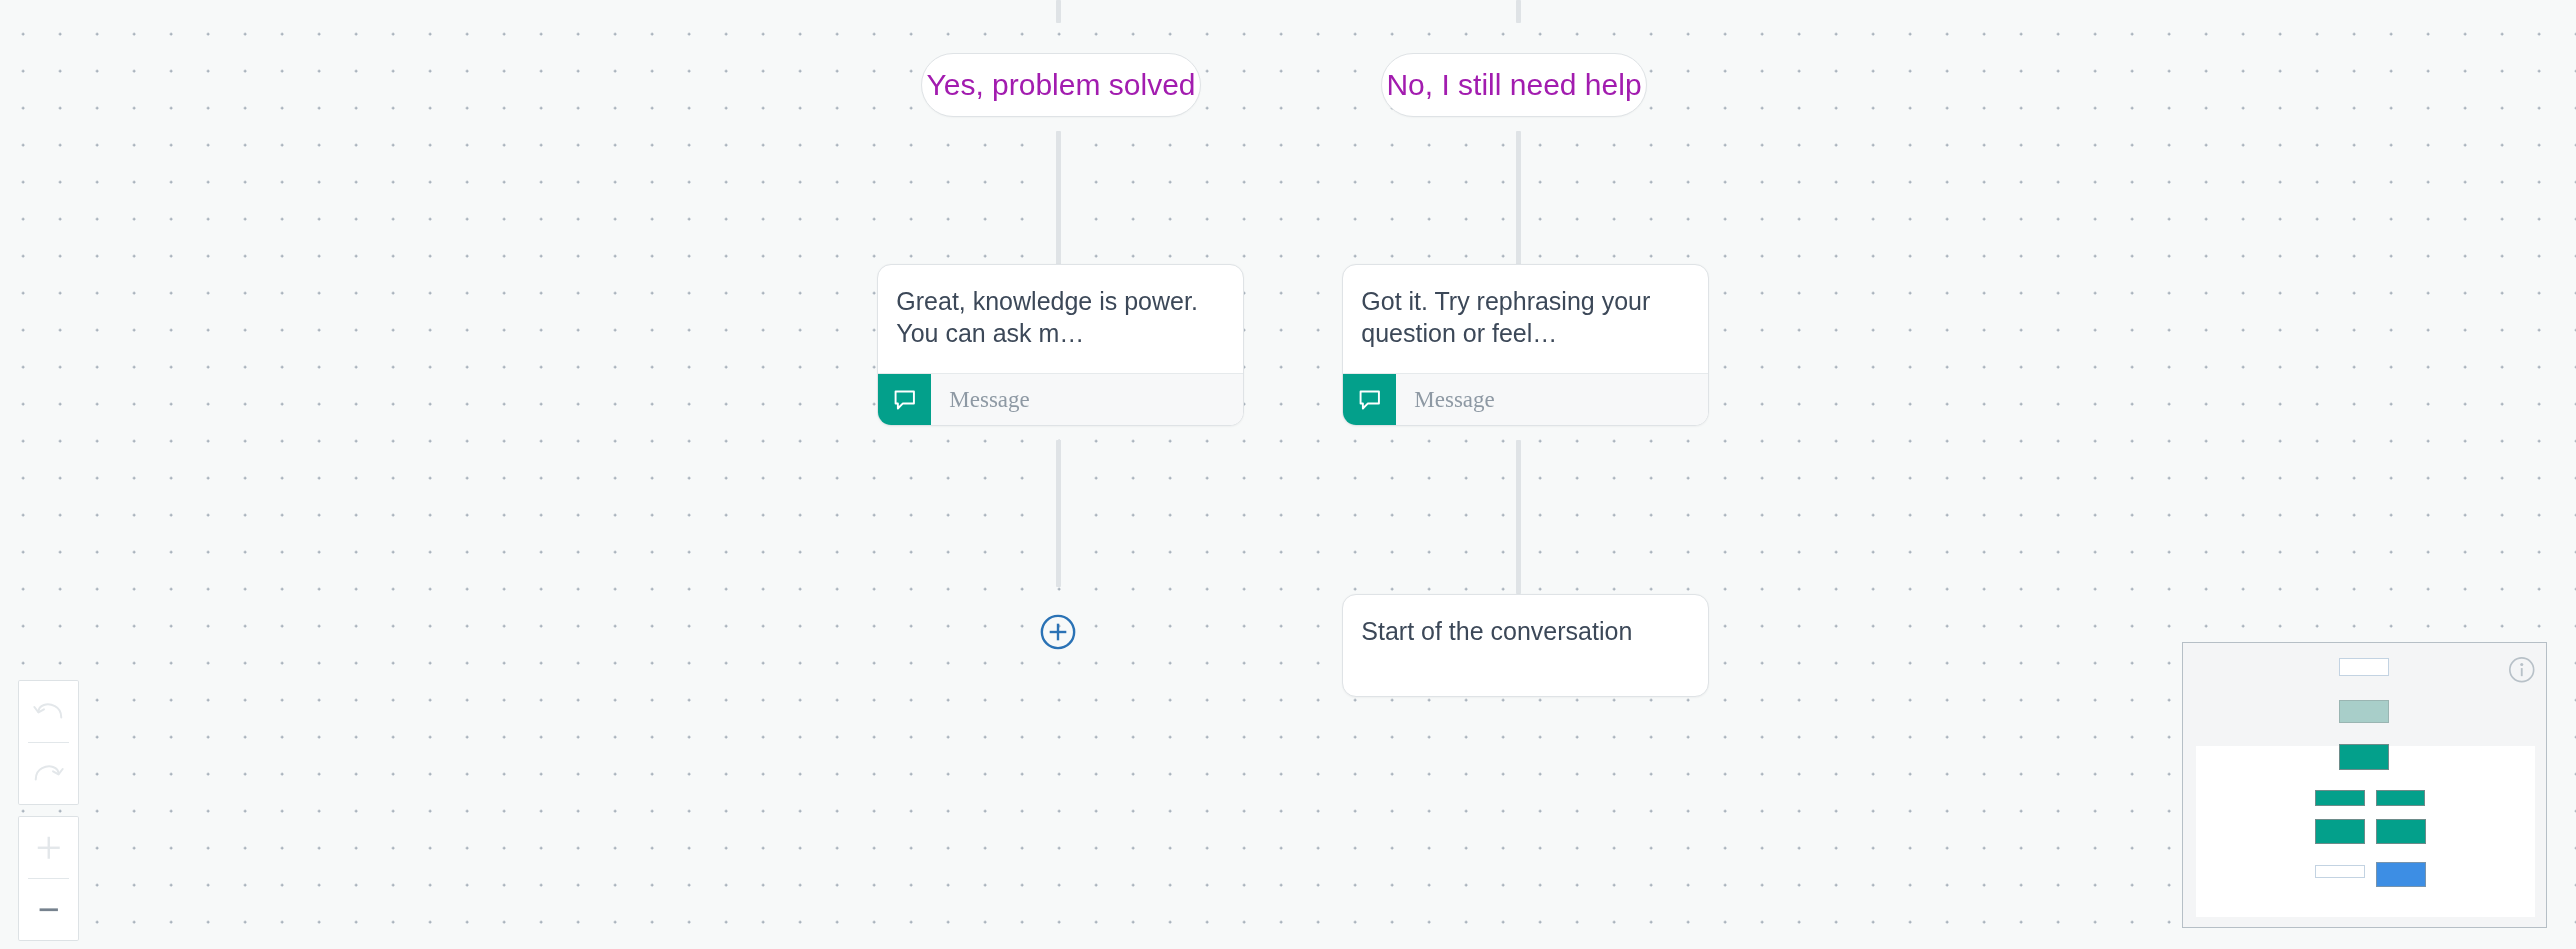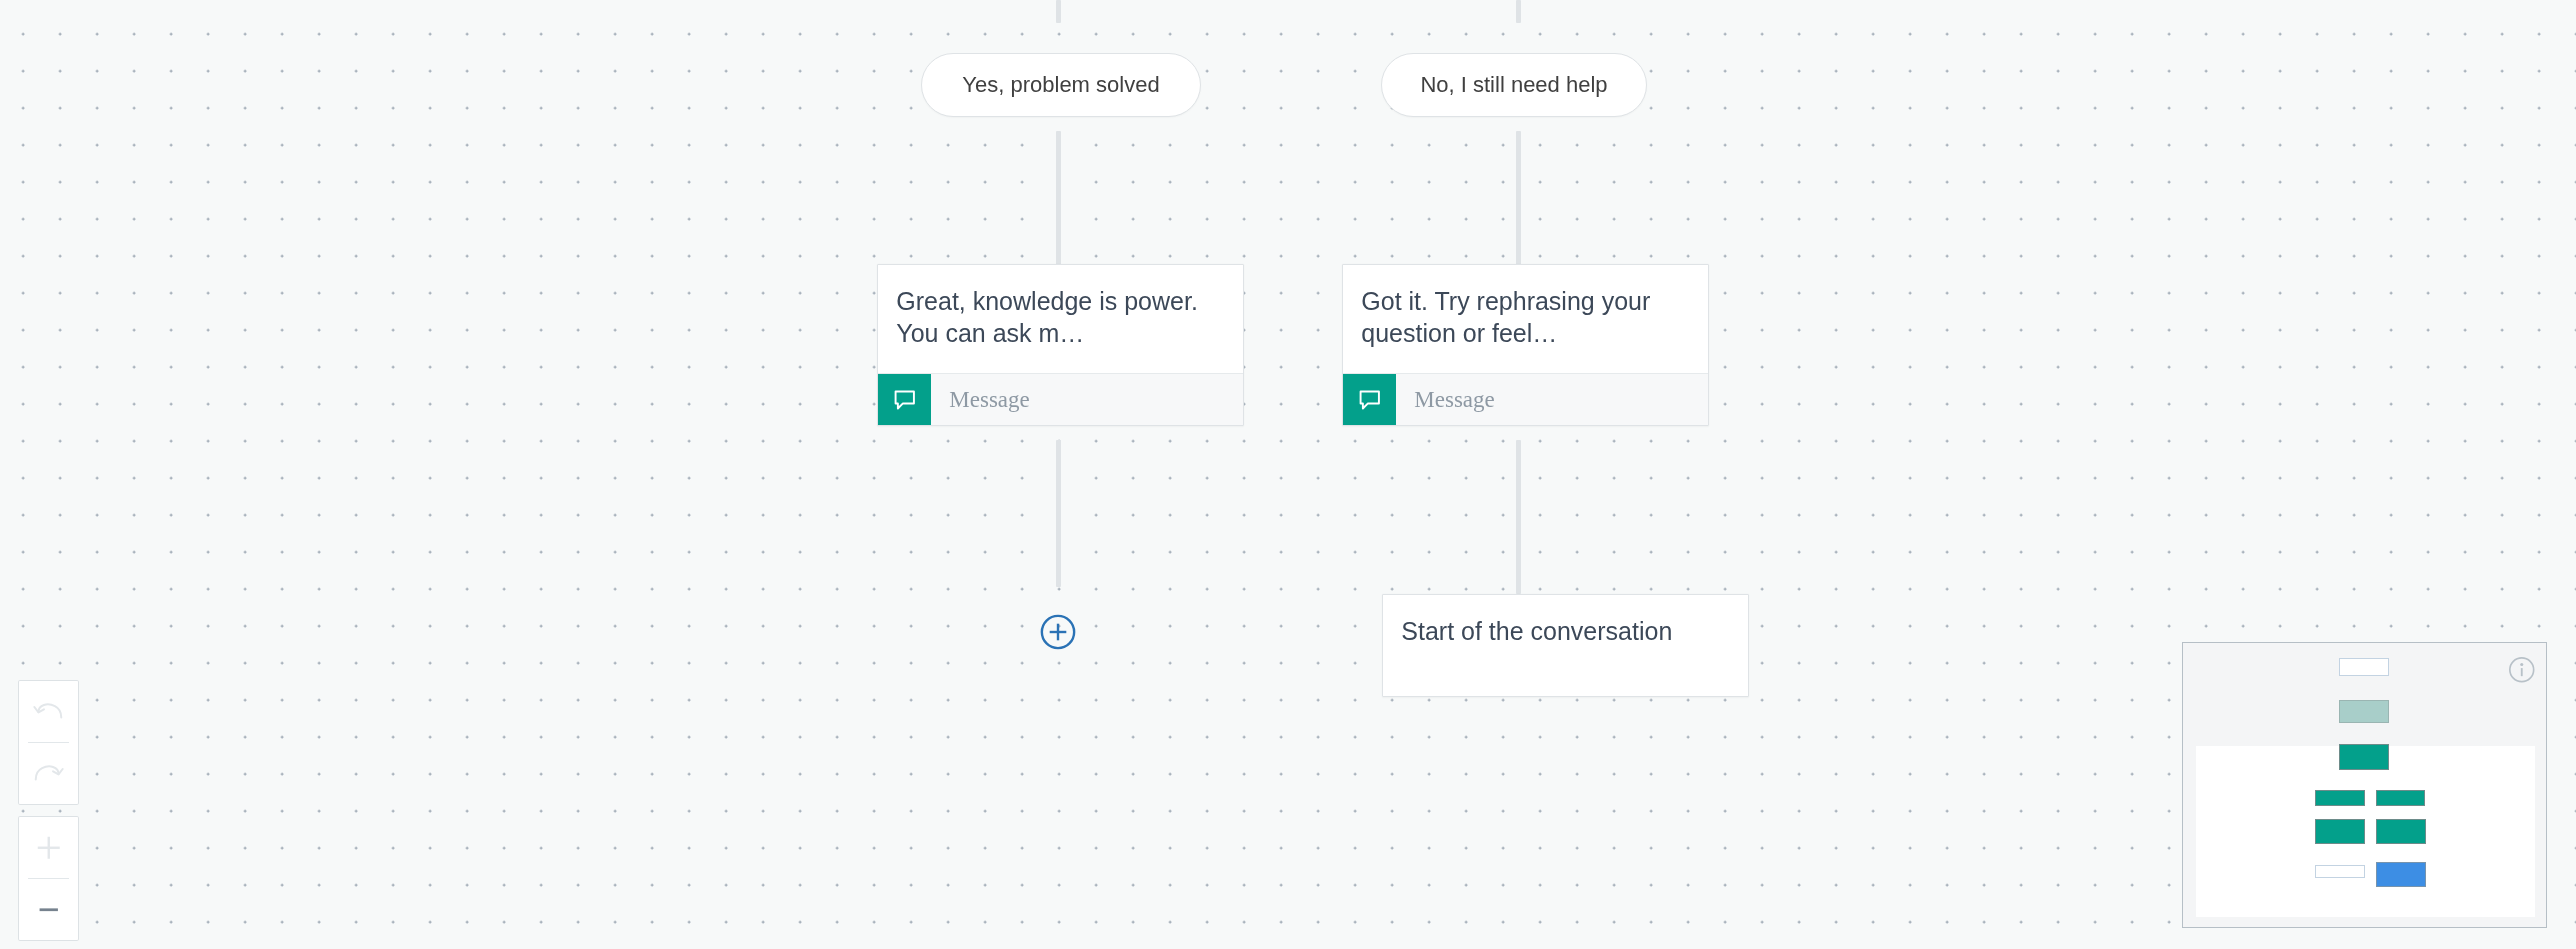--- a/index.html
+++ b/index.html
@@ -42,33 +42,33 @@
     background: #ffffff;
     border: 1.4px solid #dfe3e6;
     border-radius: 33px;
     display: flex;
     align-items: center;
     justify-content: center;
     padding: 0 26px;
     box-shadow: 0 0.9px 1.8px rgba(0,0,0,0.03);
   }
   .pill-label {
-    font-size: 22px;
-    color: #404040;
+    font-size: 30px;
+    color: #a21caf;
     white-space: nowrap;
     line-height: 1;
   }
 
   
   .card {
     position: absolute;
     width: 367px;
     background: #ffffff;
     border: 1.4px solid #dfe3e6;
-    border-radius: 1px;
+    border-radius: 14px;
     box-shadow: 0 0.9px 1.8px rgba(0,0,0,0.04);
     overflow: hidden;
   }
   .card-body {
     padding: 20px 18.3px 24px 18.3px;
     min-height: 101px;
   }
   .card-text {
     font-size: 25px;
     line-height: 1.28;
@@ -196,21 +196,21 @@
       </div>
       <div class="card-footer">
         <div class="footer-icon teal">
           <svg width="27.5" height="27.5" viewBox="0 0 30 30">
             <path d="M5 6 H25 V19 H13 L7.5 24.5 V19 H5 Z" fill="none" stroke="#ffffff" stroke-width="2.1" stroke-linejoin="round"></path>
           </svg>
         </div>
         <div class="footer-label">Message</div>
       </div>
     </div>
-    <div class="card" style="left: 1342px; top: 594px; margin-left: 40px;">
+    <div class="card" style="left: 1342px; top: 594px;">
       <div class="card-body">
         <div class="card-text">Start of the conversation</div>
       </div>
     </div>
   </div>
 
 <div class="add-btn" id="add-btn" style="left: 1040px; top: 614px;">
   <svg width="36" height="36" viewBox="0 0 39 39">
     <circle cx="19.5" cy="19.5" r="17.5" fill="none" stroke="#2a72b5" stroke-width="2.6"></circle>
     <line x1="19.5" y1="10.5" x2="19.5" y2="28.5" stroke="#2a72b5" stroke-width="2.6"></line>

